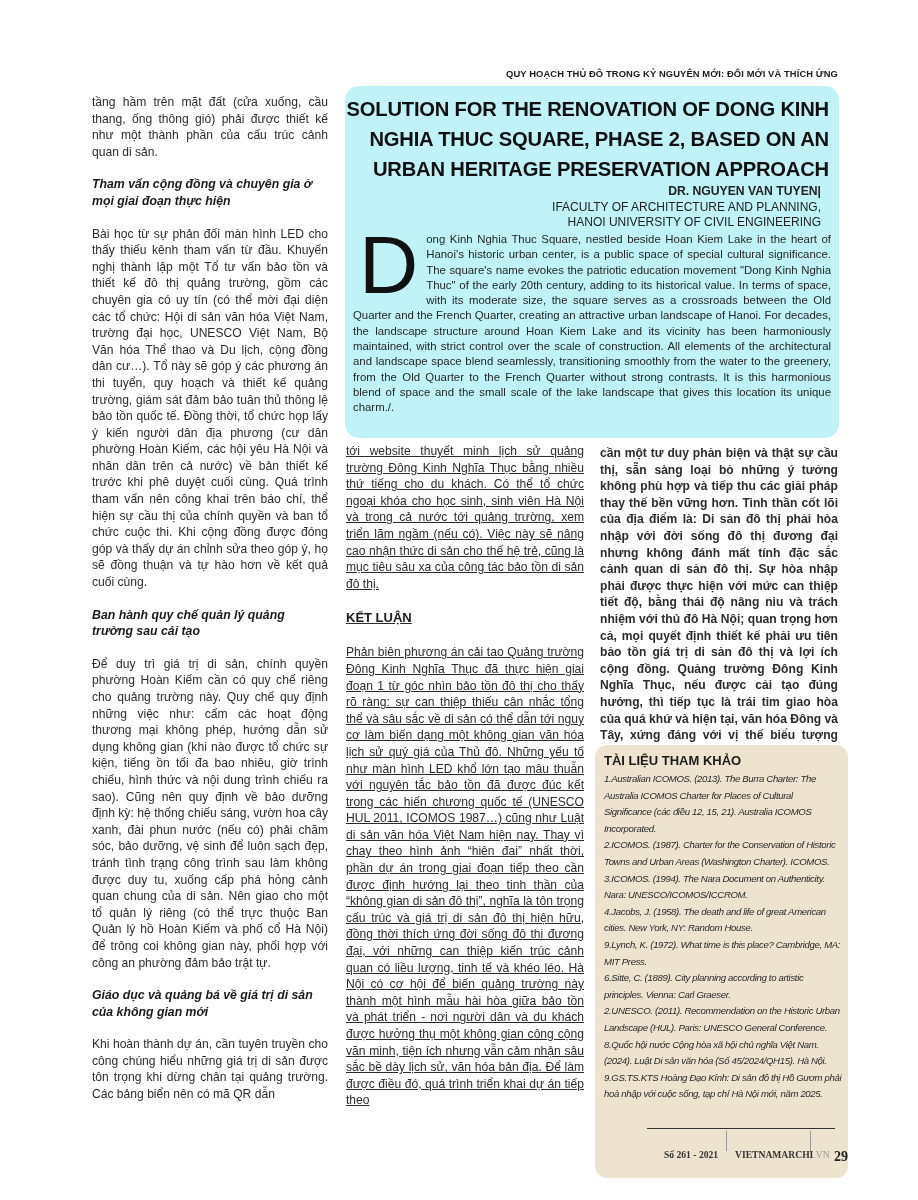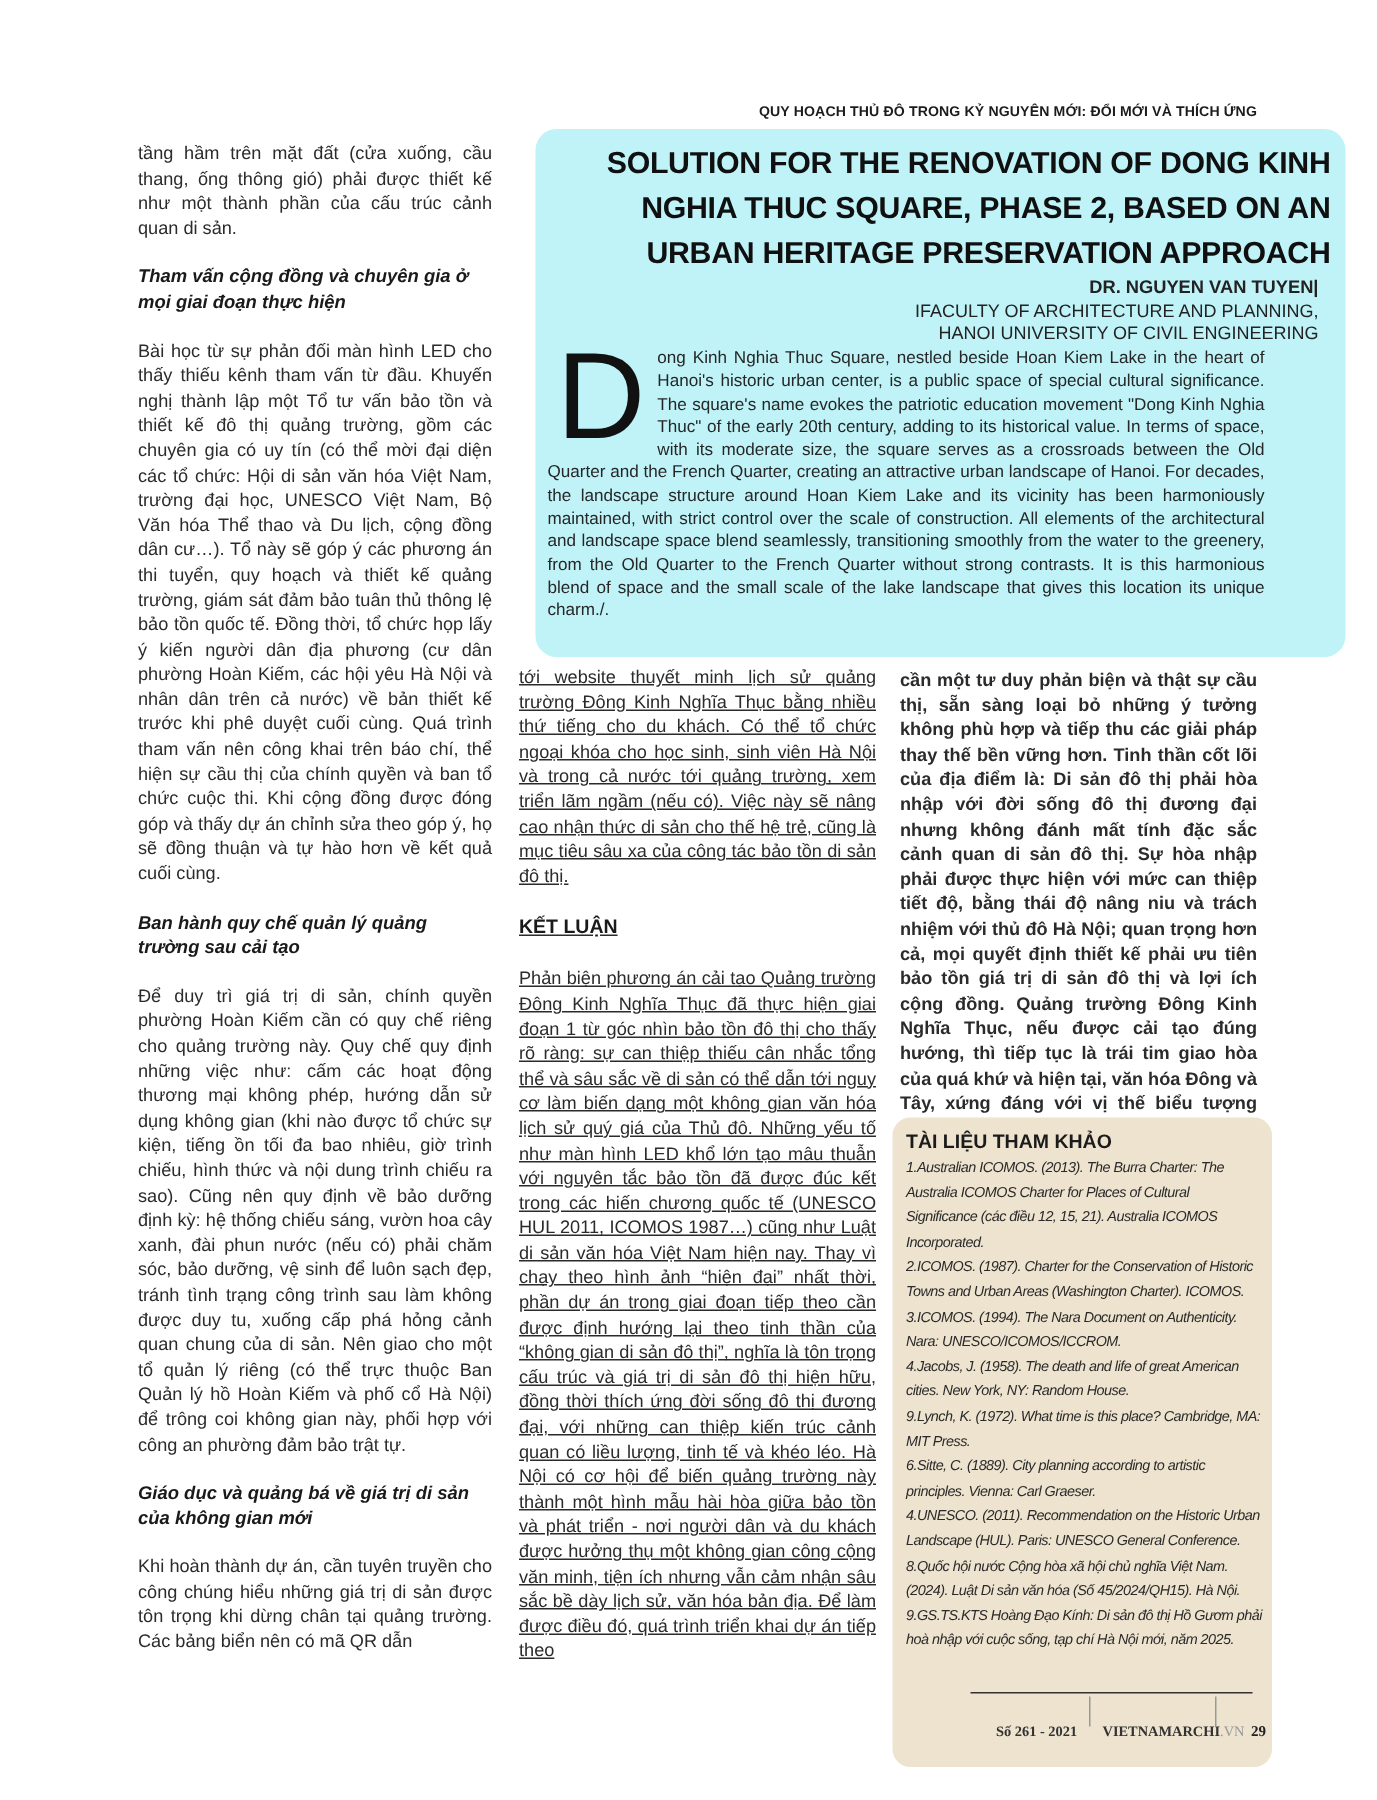--- a/index.html
+++ b/index.html
@@ -7,21 +7,21 @@
     width: 918px; height: 1200px; background: #ffffff; position: relative; overflow: hidden;
     font-family: "DejaVu Sans", sans-serif; color: #2a2a2a;
   }
   .running-head {
     position: absolute; right: 80px; top: 68px;
     font-family: "Liberation Sans", sans-serif; font-weight: bold; font-size: 9.4px; letter-spacing: 0.1px;
     color: #1b1b1b;
   }
   
   .abstract-box {
-    position: absolute; left: 357px; top: 86px; width: 540px; height: 352px;
+    position: absolute; left: 345px; top: 86px; width: 494px; height: 352px;
     background: #bff3f8; border-radius: 14px;
   }
   .title {
     position: absolute; right: 10px; top: 8px; width: 490px; text-align: right;
     font-family: "Liberation Sans", sans-serif; font-weight: bold; font-size: 20.2px; line-height: 30px;
     color: #101010; letter-spacing: -0.2px;
   }
   .title div { white-space: nowrap; }
   .author-name {
     position: absolute; right: 18px; top: 98px;
@@ -78,21 +78,21 @@
   }
   .footer {
     position: absolute; top: 1136px; font-family: Liberation Serif, serif; font-size: 9.6px;
     font-weight: bold; color: #333; margin-top: 13px;
   }
   .f-issue { left: 664px; }
   .f-sep1 { left: 726px; top: 1131px; width: 1px; height: 20px; background: #999; position: absolute; }
   .f-site { left: 735px; }
   .f-site .vn { font-weight: normal; color: #999; }
   .f-sep2 { left: 810px; top: 1131px; width: 1px; height: 20px; background: #999; position: absolute; }
-  .f-page { left: 818px; font-size: 10px; color: #222; padding-left: 16px; }
+  .f-page { left: 818px; font-size: 14px; color: #222; padding-left: 16px; }
 </style>
 </head>
 <body>
 
 <div class="running-head">QUY HOẠCH THỦ ĐÔ TRONG KỶ NGUYÊN MỚI: ĐỔI MỚI VÀ THÍCH ỨNG</div>
 
 <div class="col col1">
   <p>tầng hầm trên mặt đất (cửa xuống, cầu thang, ống thông gió) phải được thiết kế như một thành phần của cấu trúc cảnh quan di sản.</p>
   <div class="gap"></div>
   <h3>Tham vấn cộng đồng và chuyên gia ở mọi giai đoạn thực hiện</h3>
@@ -139,21 +139,21 @@
 
 <div class="ref-box" style="background: rgb(237, 227, 207);">
   <div class="ref-title">TÀI LIỆU THAM KHẢO</div>
   <div class="ref-list">
     <div>1.Australian ICOMOS. (2013). The Burra Charter: The Australia ICOMOS Charter for Places of Cultural Significance (các điều 12, 15, 21). Australia ICOMOS Incorporated.</div>
     <div>2.ICOMOS. (1987). Charter for the Conservation of Historic Towns and Urban Areas (Washington Charter). ICOMOS.</div>
     <div>3.ICOMOS. (1994). The Nara Document on Authenticity. Nara: UNESCO/ICOMOS/ICCROM.</div>
     <div>4.Jacobs, J. (1958). The death and life of great American cities. New York, NY: Random House.</div>
     <div>9.Lynch, K. (1972). What time is this place? Cambridge, MA: MIT Press.</div>
     <div>6.Sitte, C. (1889). City planning according to artistic principles. Vienna: Carl Graeser.</div>
-    <div>4.UNESCO. (2011). Recommendation on the Historic Urban Landscape (HUL). Paris: UNESCO General Conference.</div>
+    <div>2.UNESCO. (2011). Recommendation on the Historic Urban Landscape (HUL). Paris: UNESCO General Conference.</div>
     <div>8.Quốc hội nước Cộng hòa xã hội chủ nghĩa Việt Nam. (2024). Luật Di sản văn hóa (Số 45/2024/QH15). Hà Nội.</div>
     <div>9.GS.TS.KTS Hoàng Đạo Kính: Di sản đô thị Hồ Gươm phải hoà nhập với cuộc sống, tạp chí Hà Nội mới, năm 2025.</div>
   </div>
 </div>
 
 <div class="footer-rule"></div>
 <div class="footer f-issue">Số 261 - 2021</div>
 <div class="f-sep1"></div>
 <div class="footer f-site"><span>VIETNAMARCHI</span><span class="vn">.VN</span></div>
 <div class="f-sep2"></div>

